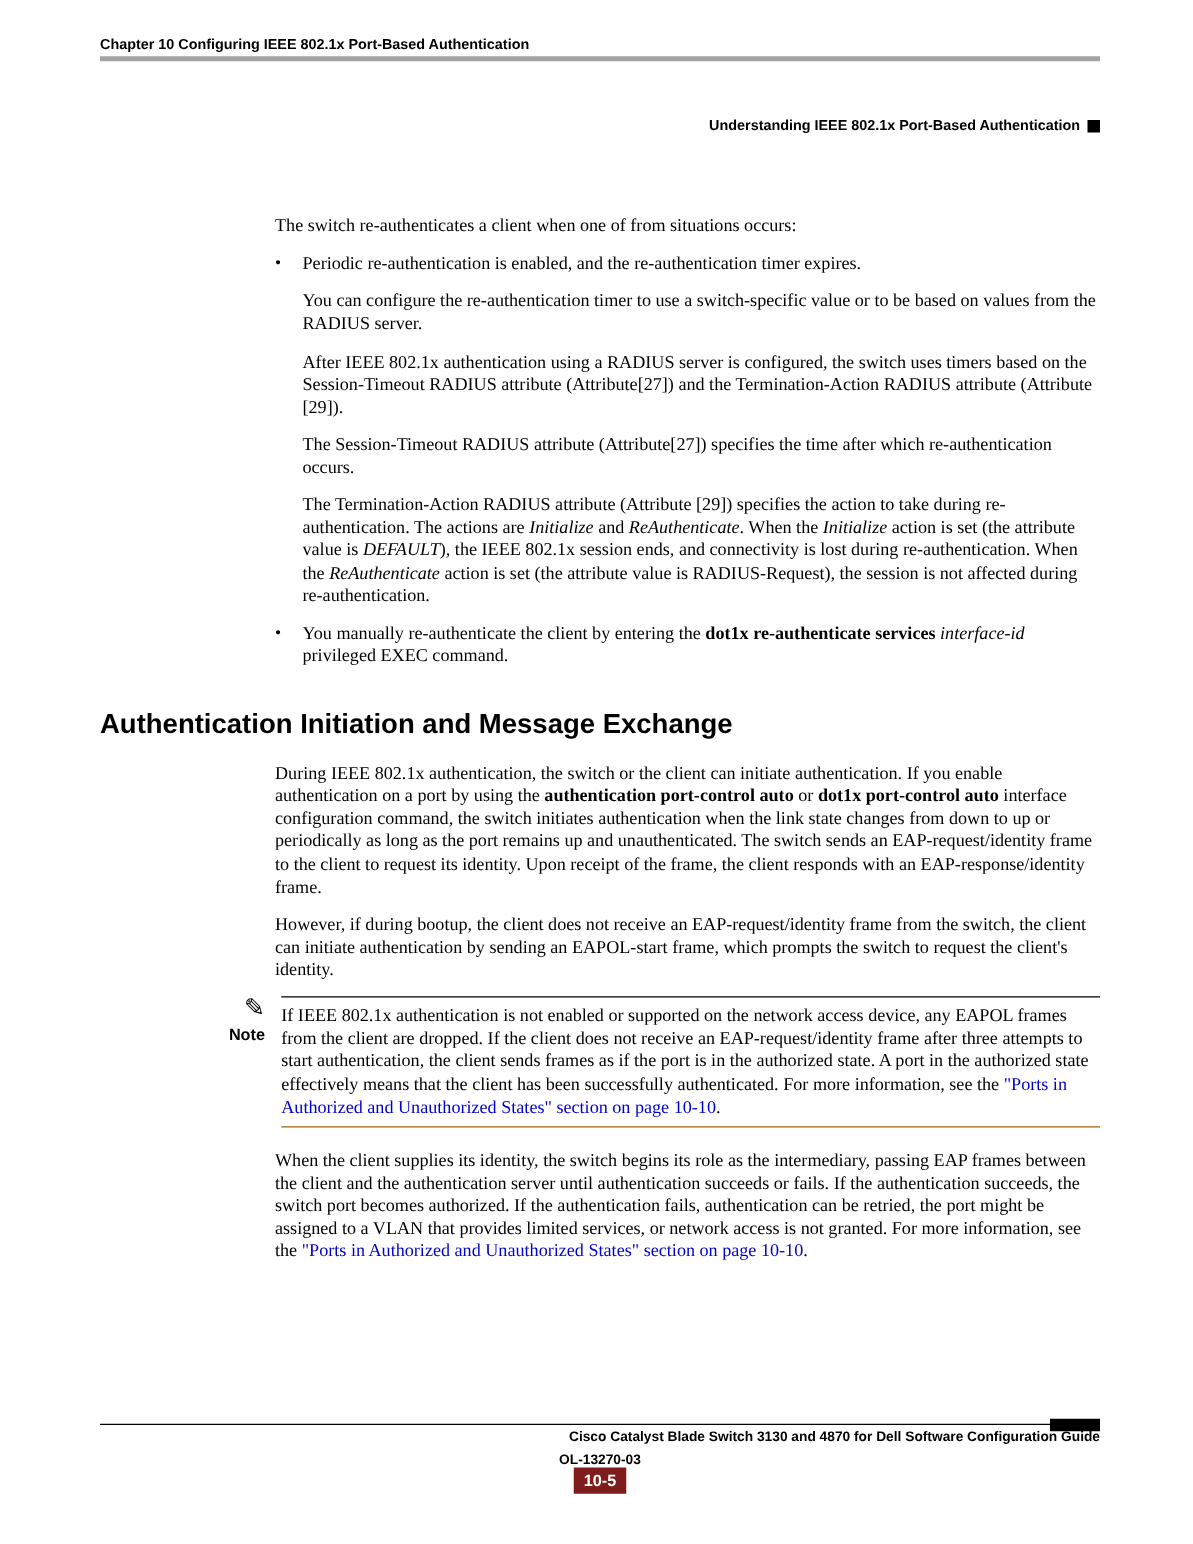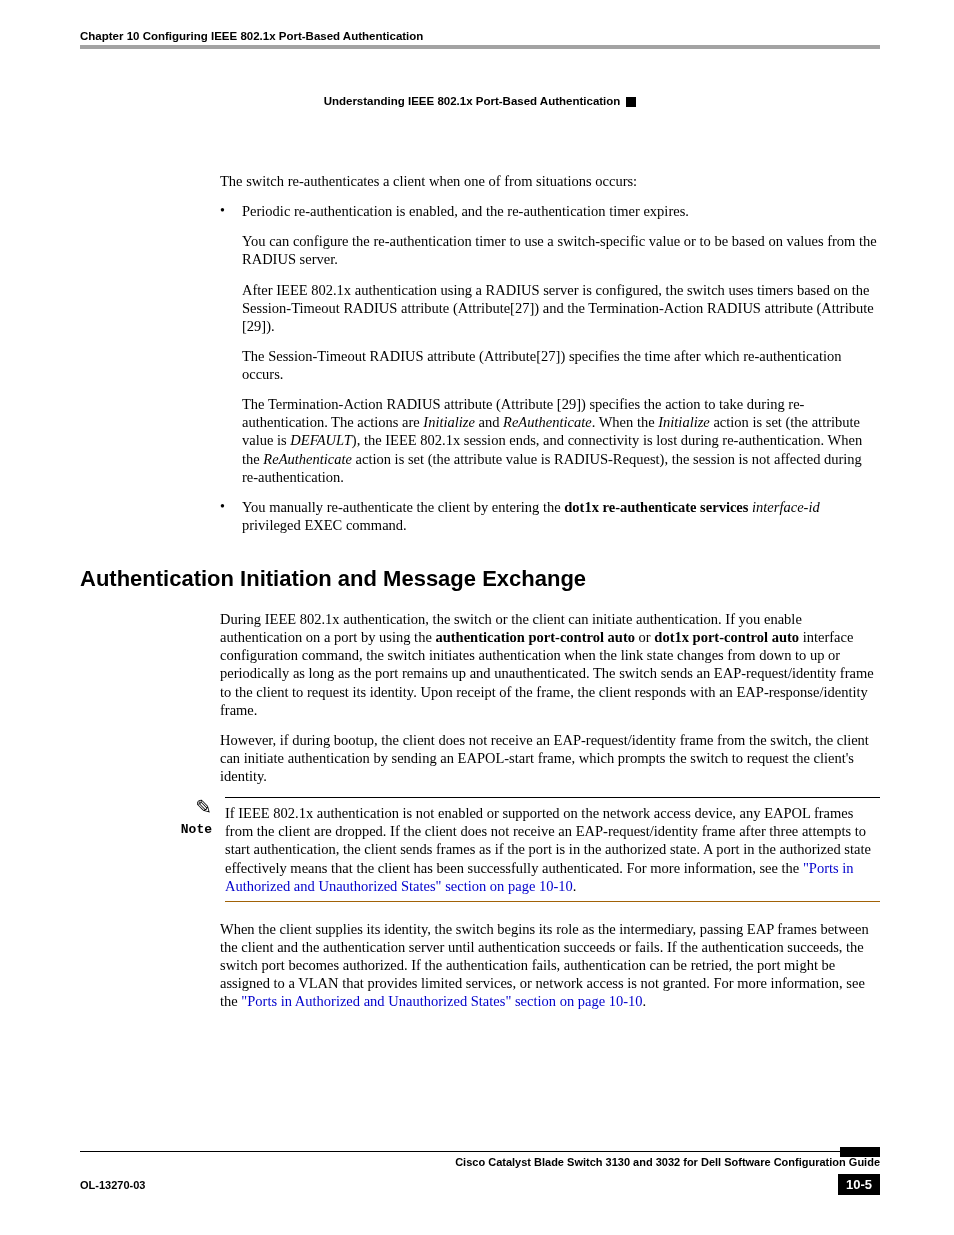--- a/index.html
+++ b/index.html
@@ -25,21 +25,21 @@
     font-size: 11.5px;
     font-weight: bold;
     border-bottom: 4px solid #a3a3a3;
     padding-bottom: 3px;
     margin-bottom: 4px;
   }
   .subheader {
     font-family: Arial, Helvetica, sans-serif;
     font-size: 11.5px;
     font-weight: bold;
-    text-align: center;
+    text-align: right;
     margin-bottom: 65px;
     margin-top: 46px;
   }
   .subheader-mark {
     display: inline-block;
     width: 10px;
     height: 10px;
     background: #000;
     vertical-align: middle;
     margin-left: 6px;
@@ -86,21 +86,21 @@
     text-align: right;
     padding-right: 8px;
   }
   .note-icon {
     font-size: 20px;
     line-height: 1;
     display: block;
     margin-bottom: 2px;
   }
   .note-label {
-    font-family: Liberation Mono, monospace;
+    font-family: Liberation Sans, sans-serif;
     font-weight: bold;
     font-size: 13px;
     text-align: right;
   }
   .note-text {
     flex: 1;
     border-top: 1px solid #000;
     border-bottom: 1px solid #a16207;
     padding-top: 6px;
     padding-bottom: 6px;
@@ -125,23 +125,24 @@
     text-align: right;
     margin-bottom: 6px;
   }
   .footer-row {
     display: flex;
     justify-content: space-between;
     align-items: center;
     font-family: Arial, Helvetica, sans-serif;
     font-size: 11px;
     font-weight: bold;
+    flex-direction: column;
   }
   .pagenum {
-    background: #000000;
+    background: #7f1d1d;
     color: #fff;
     padding: 3px 8px;
     font-size: 13px;
     font-weight: bold;
   }
   .footer-mark {
     position: absolute;
     right: 0;
     top: -5px;
     width: 40px;
@@ -202,18 +203,18 @@
     <div class="para">
       <span>When the client supplies its identity, the switch begins its role as the intermediary, passing EAP frames between the client and the authentication server until authentication succeeds or fails. If the authentication succeeds, the switch port becomes authorized. If the authentication fails, authentication can be retried, the port might be assigned to a VLAN that provides limited services, or network access is not granted. For more information, see the </span><span class="link">"Ports in Authorized and Unauthorized States" section on page 10-10</span><span>.</span>
     </div>
   </div>
 </div>
 
 <div class="footer">
   <div class="footer-line">
       <div class="footer-mark"></div>
     </div>
-  <div class="footer-title">Cisco Catalyst Blade Switch 3130 and 3032 for Dell Software Configuration Guide</div>
+  <div class="footer-title">Cisco Catalyst Blade Switch 3130 and 4870 for Dell Software Configuration Guide</div>
   <div class="footer-row">
     <span>OL-13270-03</span>
     <span class="pagenum">10-5</span>
   </div>
 </div>
 
 </body></html>

